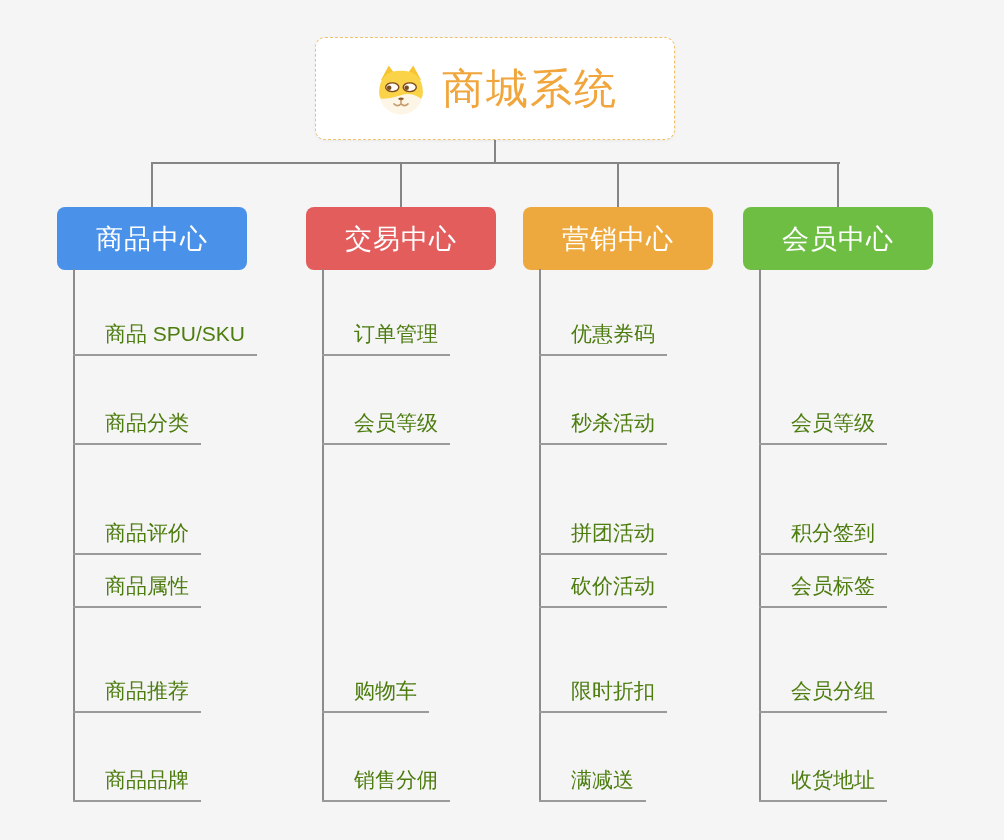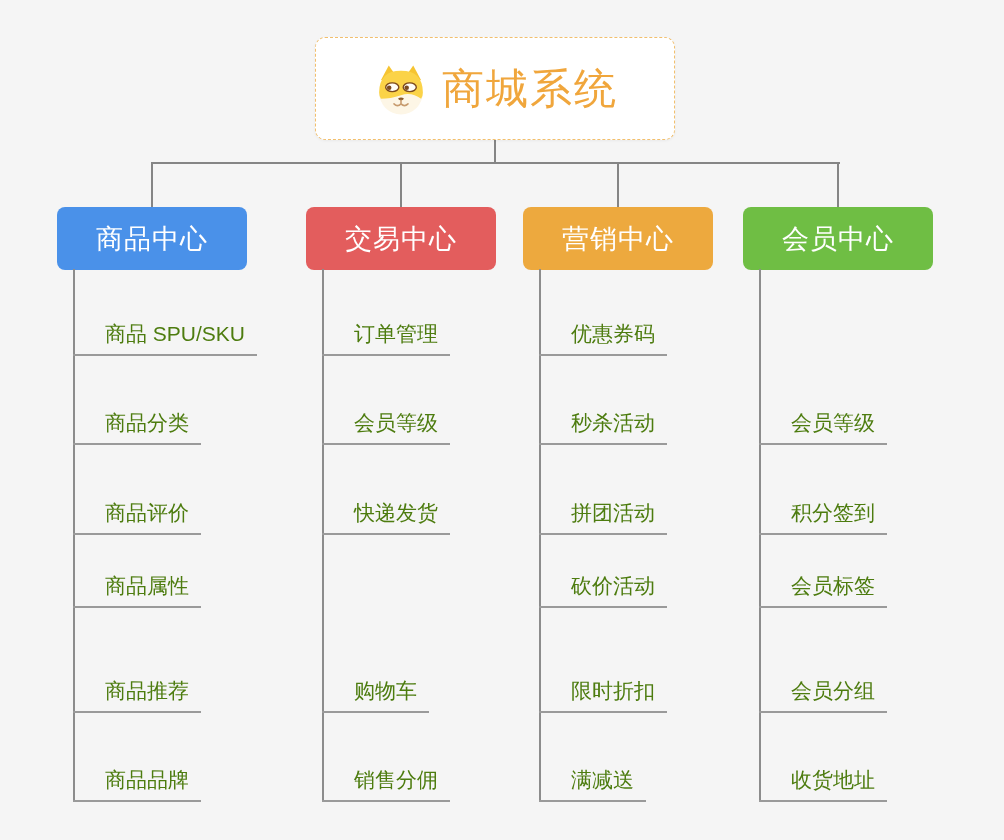--- a/index.html
+++ b/index.html
@@ -54,21 +54,21 @@
   .leaf{
     position:absolute;
     font-size:21px;color:#4d7c0f;
     padding:4px 12px 6px 32px;
     line-height:28px;
     border-bottom:2px solid #9a9a9a;
     white-space:nowrap;
     background:transparent;
   }
   .c1{left:73px;} .c2{left:322px;} .c3{left:539px;} .c4{left:759px;}
-  .r1{top:316px;} .r2{top:405px;text-align:center;} .r3{top:495px;}
+  .r1{top:316px;} .r2{top:405px;text-align:center;} .r3{top:515px;}
   .r4{top:568px;} .r5{top:673px;} .r6{top:762px;}
 </style>
 </head>
 <body>
 
 <div class="canvas">
 
   <div class="line stem"></div>
   <div class="line hline"></div>
   <div class="line drop drop1"></div>
@@ -118,21 +118,20 @@
 
   <div class="leaf c1 r1">商品 SPU/SKU</div>
   <div class="leaf c1 r2">商品分类</div>
   <div class="leaf c1 r3">商品评价</div>
   <div class="leaf c1 r4">商品属性</div>
   <div class="leaf c1 r6">商品品牌</div>
   <div class="leaf c1 r5">商品推荐</div>
 
   <div class="leaf c2 r1">订单管理</div>
   <div class="leaf c2 r2">会员等级</div>
-  <div class="leaf c2 r3">快递发货</div>
   <div class="leaf c2 r5">购物车</div>
   <div class="leaf c2 r6">销售分佣</div>
 
   <div class="leaf c3 r1">优惠券码</div>
   <div class="leaf c3 r2">秒杀活动</div>
   <div class="leaf c3 r3">拼团活动</div>
   <div class="leaf c3 r4">砍价活动</div>
   <div class="leaf c3 r5">限时折扣</div>
   <div class="leaf c3 r6">满减送</div>
 

